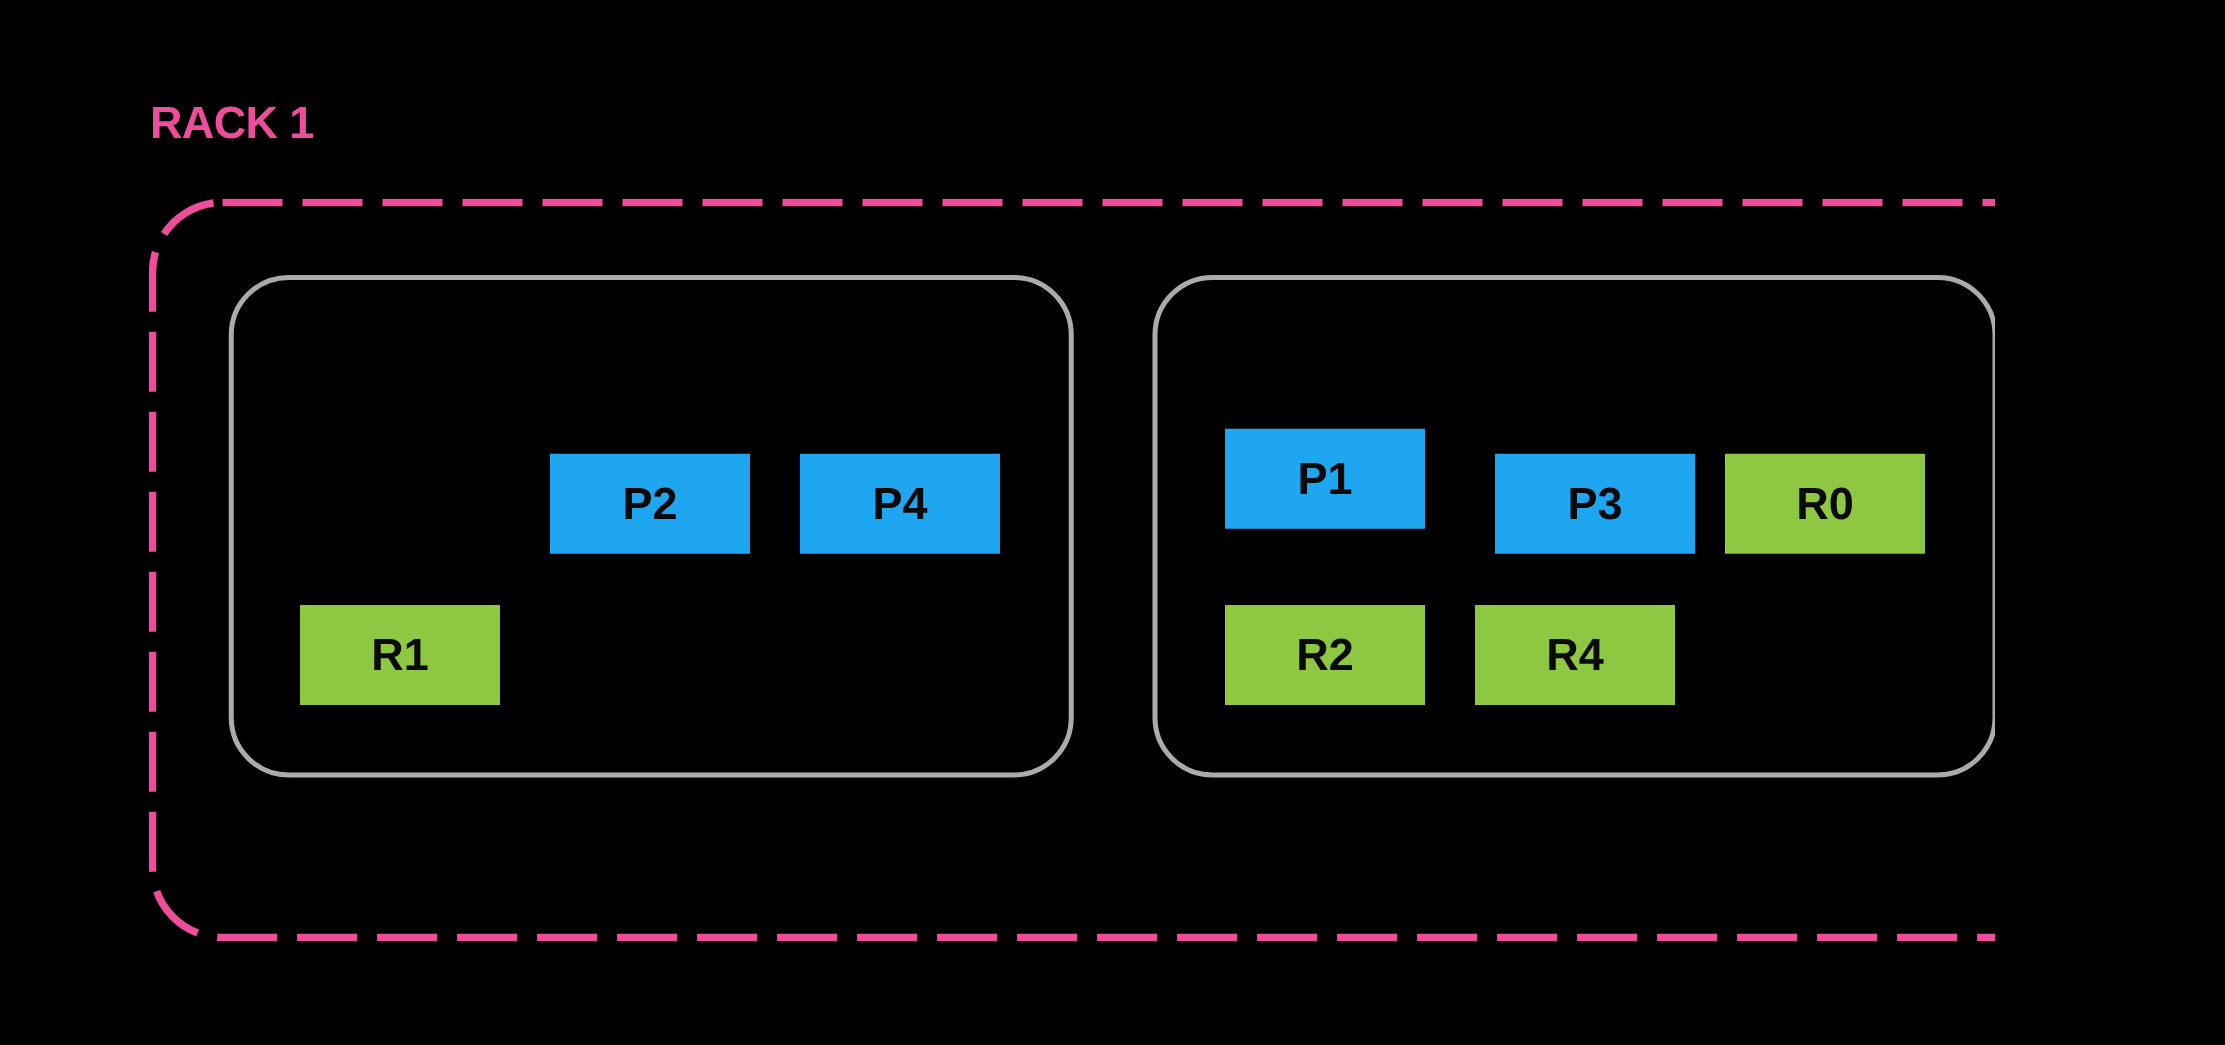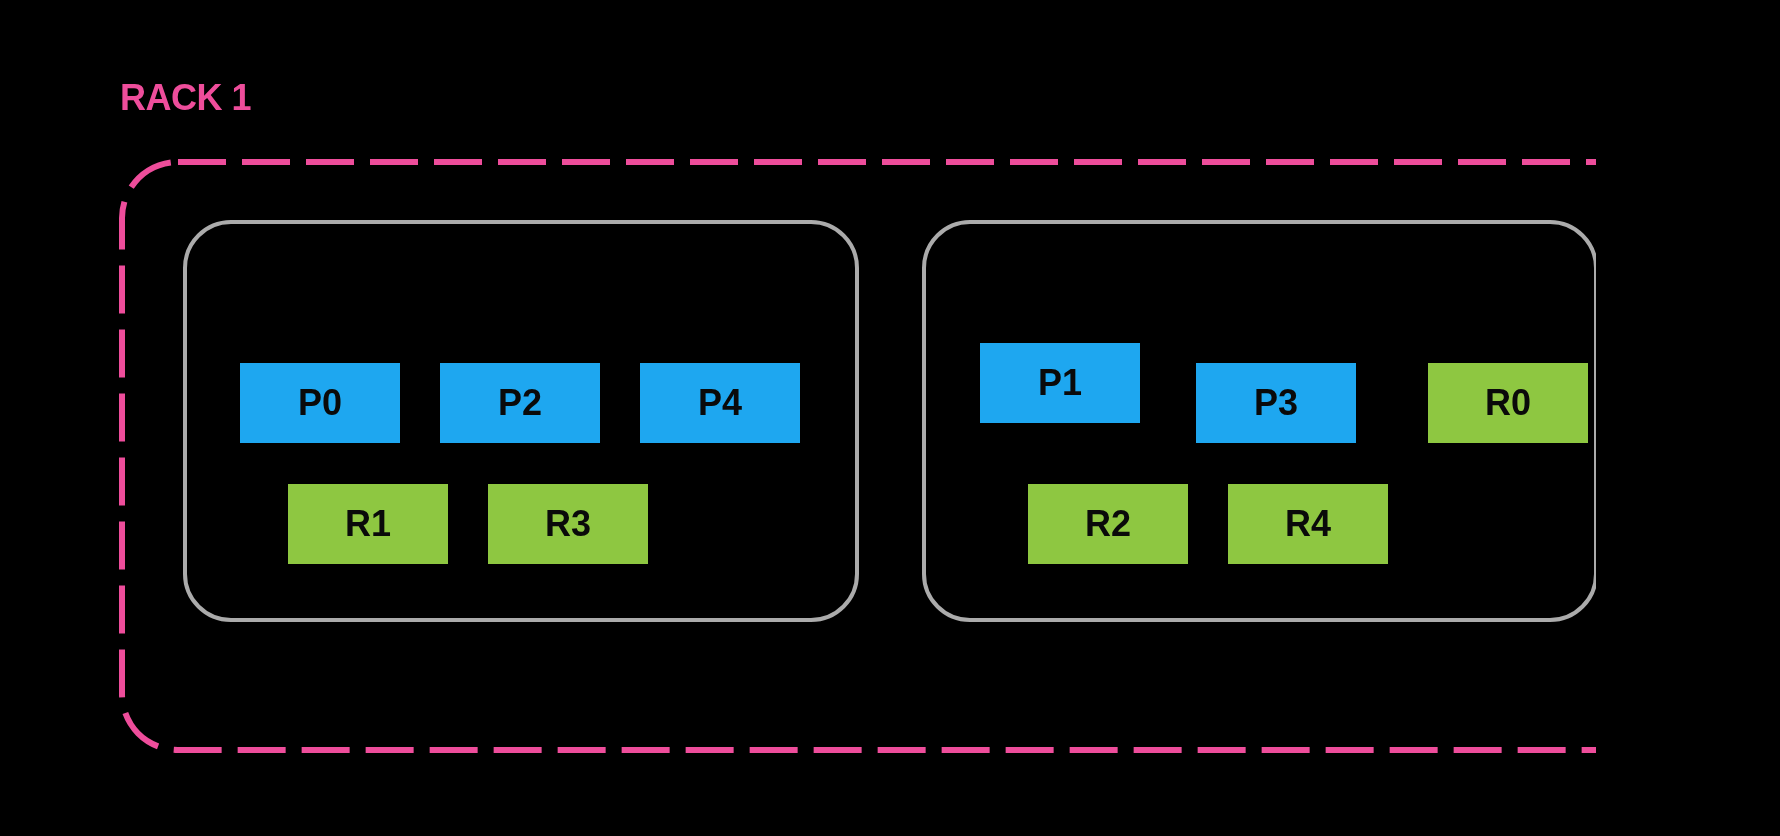--- a/index.html
+++ b/index.html
@@ -51,50 +51,44 @@
     height: 80px;
     display: flex;
     align-items: center;
     justify-content: center;
     font-size: 36px;
     font-weight: 700;
     color: var(--c-label, #0A0A0A);
     line-height: 1;
   }
   .block[data-type="primary"] { background: var(--c-primary, #1EA7F0); }
-  .block[data-type="replica"] { background: var(--c-replica, #8EC741); margin-left: 48px; }
+  .block[data-type="replica"] { background: var(--c-replica, #8EC741); }
 </style>
 </head>
 <body>
 
 <div id="stage">
 
   <div class="rack-title">RACK 1</div>
 
   <svg class="rack-boundary-svg" viewBox="0 0 1542 594" xmlns="http://www.w3.org/2000/svg">
     <rect x="3" y="3" width="1536" height="588" rx="56" ry="56" fill="none" stroke-width="6" stroke-dasharray="48 16" stroke="#EE4D9B"></rect>
   </svg>
 
   <div class="node-box" id="node-box-1"></div>
   <div class="node-box" id="node-box-2"></div>
 
-  <div class="block" style="left:240px; top:363px" data-type="primary">
-    <span>P0</span>
-  </div>
   <div class="block" style="left:440px; top:363px" data-type="primary">
     <span>P2</span>
   </div>
   <div class="block" style="left:640px; top:363px" data-type="primary">
     <span>P4</span>
   </div>
   <div class="block" style="left:240px; top:484px" data-type="replica">
     <span>R1</span>
-  </div>
-  <div class="block" style="left:440px; top:484px" data-type="replica">
-    <span>R3</span>
   </div>
 
   <div class="block" style="left:980px; top:343px" data-type="primary">
     <span>P1</span>
   </div>
   <div class="block" style="left:1196px; top:363px" data-type="primary">
     <span>P3</span>
   </div>
   <div class="block" style="left:1380px; top:363px" data-type="replica">
     <span>R0</span>

